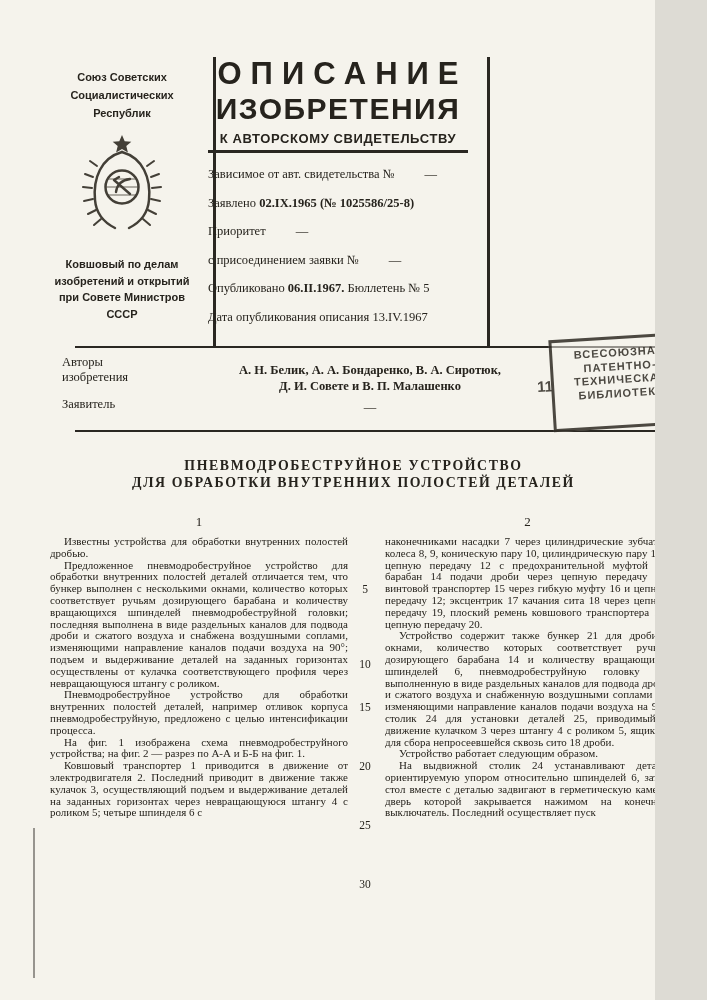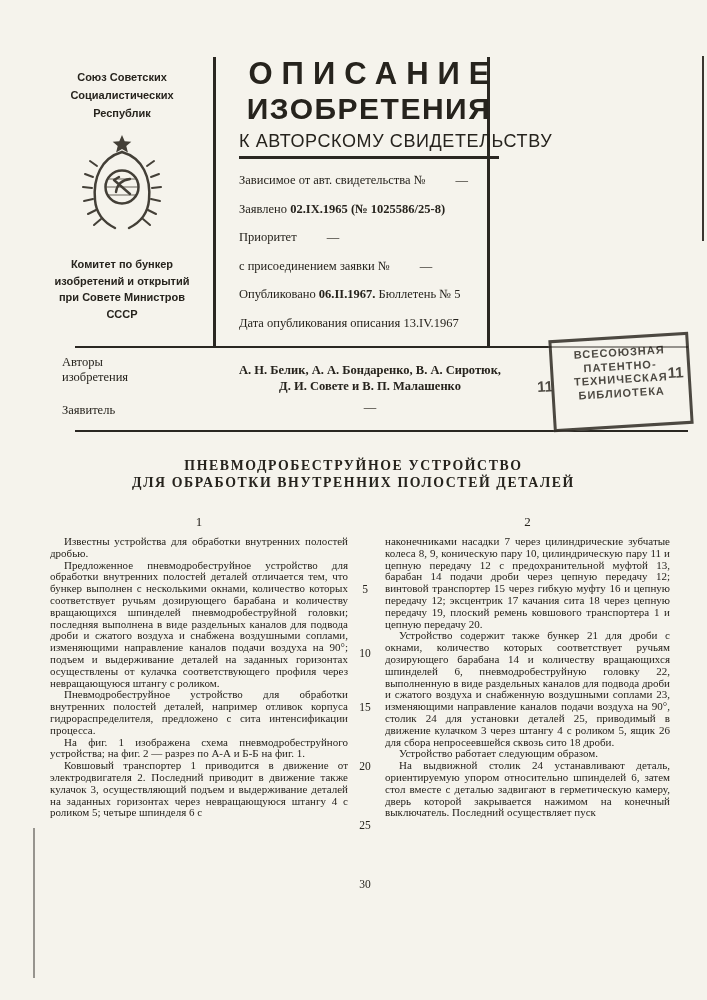--- a/index.html
+++ b/index.html
@@ -1,59 +1,59 @@
 <!DOCTYPE html>
 <html><head>
 <meta charset="utf-8">
 <style>
   * { margin:0; padding:0; box-sizing:border-box; }
   html,body { width:707px; background:#dddbd4; }
   body { font-family:"Liberation Serif", serif; }
   .page {
-    position:relative; width:707px; height:1000px;
+    position:relative; width:655px; height:1000px;
     background:#f5f3ec; color:#26231d; overflow:hidden;
   }
 
   
   .mast-left { position:absolute; left:28px; top:68px; width:188px; text-align:center; }
   .union-line { font-family:"Liberation Sans",sans-serif; font-weight:bold; font-size:11px; line-height:18px; }
   .emblem { margin:12px auto 0; display:block; }
   .committee { margin-top:22px; }
   .committee-line { font-family:"Liberation Sans",sans-serif; font-weight:bold; font-size:11px; line-height:16.5px; }
 
   
   .vline { position:absolute; top:57px; height:289px; width:2.5px; background:#2a2722; }
   .vline.left { left:213px; }
   .vline.right { left:487px; }
 
   
-  .mast-center { position:absolute; left:239px; top:56px; width:260px; }
+  .mast-center { position:absolute; left:208px; top:56px; width:260px; }
   .doc-type-1 { font-family:"Liberation Sans",sans-serif; font-weight:bold; font-size:31px; line-height:36px; letter-spacing:9px; text-align:center; text-indent:9px; white-space:nowrap; }
   .doc-type-2 { font-family:"Liberation Sans",sans-serif; font-weight:bold; font-size:30px; line-height:34px; letter-spacing:1.5px; text-align:center; white-space:nowrap; }
-  .doc-sub { font-family:"Liberation Sans",sans-serif; font-weight:normal; font-size:18px; letter-spacing:0.6px; text-align:center; margin-top:5px; white-space:nowrap; }
+  .doc-sub { font-family:"Liberation Sans",sans-serif; font-weight:bold; font-size:13px; letter-spacing:0.6px; text-align:center; margin-top:5px; white-space:nowrap; }
   .rule { height:3px; background:#2a2722; margin-top:4px; }
   .biblio { margin-top:15px; }
   .biblio p { font-size:12.5px; line-height:13px; margin-bottom:15.5px; white-space:nowrap; }
   .biblio .b { font-weight:bold; }
   .biblio .gap { margin-left:30px; }
 
   
   .mast-right { position:absolute; left:500px; top:56px; width:205px; }
   .patent-number { font-family:"Liberation Sans",sans-serif; font-weight:bold; font-size:29px; letter-spacing:3px; margin-left:6px; }
   .cls-line { position:absolute; left:3px; font-size:12.5px; white-space:nowrap; }
   .cls-line .b { font-weight:bold; }
   .cls-1 { top:138px; } .cls-2 { top:195px; } .cls-3 { top:227px; }
 
   
   .hrule { position:absolute; left:75px; width:613px; height:2px; background:#2a2722; }
   .hr-top { top:346px; } .hr-bot { top:430px; }
 
   
   .authors-label { position:absolute; left:62px; top:355px; font-size:12.5px; line-height:15px; }
-  .applicant-label { position:absolute; left:62px; top:397px; font-size:12.5px;margin-top:6px; }
+  .applicant-label { position:absolute; left:62px; top:397px; font-size:12.5px; }
   .authors-names { position:absolute; left:150px; top:362px; width:440px; text-align:center; font-weight:bold; font-size:12.5px; line-height:16px; }
   .applicant-dash { position:absolute; left:150px; top:400px; width:440px; text-align:center; font-size:12.5px; }
 
   
   .stamp {
     position:absolute; left:551px; top:336px; width:140px; height:92px;
     border:3px solid #35312a; transform:rotate(-3.5deg);
     color:#35312a; text-align:center; padding-top:7px; opacity:0.88;
     background:rgba(245,243,236,0.6);
   }
@@ -114,21 +114,21 @@
       <circle cx="41" cy="53" r="16.5" fill="none" stroke="#433f37" stroke-width="2.5"></circle>
       <ellipse cx="41" cy="53" rx="6.5" ry="16.5" fill="none" stroke="#43f37" stroke-width="1.2" opacity=".8"></ellipse>
       <path d="M24.5 53 h33 M27 45 h28 M27 61 h28" stroke="#433f37" stroke-width="1.2" fill="none" opacity=".8"></path>
       <path d="M33 46 L49 60 M33 46 l5 -3 M49 45 c-8 1 -13 6 -14 13" stroke="#433f37" stroke-width="2.4" fill="none" stroke-linecap="round"></path>
       <path d="M30 86 a11 11 0 0 1 22 0" fill="none" stroke="#43f37" stroke-width="2.2"></path>
       <path d="M41 84 v-6 M34 85 l-3 -6 M48 85 l3 -6" stroke="#43f37" stroke-width="1.6" fill="none"></path>
       <path d="M20 90 l14 6 M62 90 l-14 6 M34 96 h14" stroke="#43f37" stroke-width="4" fill="none"></path>
     </svg>
 
     <div class="committee">
-      <div class="committee-line">Комитет по бункер</div>
+      <div class="committee-line">Ковшовый по делам</div>
       <div class="committee-line">изобретений и открытий</div>
       <div class="committee-line">при Совете Министров</div>
       <div class="committee-line">СССР</div>
     </div>
   </div>
 
   <div class="vline left"></div>
   <div class="vline right"></div>
 
   <div class="mast-center">
@@ -174,28 +174,28 @@
     <div>ПНЕВМОДРОБЕСТРУЙНОЕ УСТРОЙСТВО</div>
     <div>ДЛЯ ОБРАБОТКИ ВНУТРЕННИХ ПОЛОСТЕЙ ДЕТАЛЕЙ</div>
   </div>
 
   <div class="body-block">
     <div class="col col-1">
       <div class="col-num">1</div>
       <div id="col1-paras">
           <p>Известны устройства для обработки внутренних полостей дробью.</p>
           <p>Предложенное пневмодробеструйное устройство для обработки внутренних полостей деталей отличается тем, что бункер выполнен с несколькими окнами, количество которых соответствует ручьям дозирующего барабана и количеству вращающихся шпинделей пневмодробеструйной головки; последняя выполнена в виде раздельных каналов для подвода дроби и сжатого воздуха и снабжена воздушными соплами, изменяющими направление каналов подачи воздуха на 90°; подъем и выдерживание деталей на заданных горизонтах осуществлены от кулачка соответствующего профиля через невращающуюся штангу с роликом.</p>
-          <p>Пневмодробеструйное устройство для обработки внутренних полостей деталей, например отливок корпуса гидрораспределителя, предложено с сита интенсификации процесса.</p>
+          <p>Пневмодробеструйное устройство для обработки внутренних полостей деталей, например отливок корпуса пневмодробеструйную, предложено с целью интенсификации процесса.</p>
           <p>На фиг. 1 изображена схема пневмодробеструйного устройства; на фиг. 2 — разрез по А-А и Б-Б на фиг. 1.</p>
           <p>Ковшовый транспортер 1 приводится в движение от электродвигателя 2. Последний приводит в движение также кулачок 3, осуществляющий подъем и выдерживание деталей на заданных горизонтах через невращающуюся штангу 4 с роликом 5; четыре шпинделя 6 с</p>
         </div>
     </div>
     <div class="gutter" id="gutter">
         <span style="top: 47px;">5</span>
-        <span style="top: 111px; text-align: center;">10</span>
+        <span style="top: 122px; text-align: center;">10</span>
         <span style="top: 165px;">15</span>
         <span style="top: 224px;">20</span>
         <span style="top: 283px;">25</span>
         <span style="top: 342px;">30</span>
       </div>
     <div class="col col-2">
       <div class="col-num">2</div>
       <div id="col2-paras">
           <p class="noindent">наконечниками насадки 7 через цилиндрические зубчатые колеса 8, 9, коническую пару 10, цилиндрическую пару 11 и цепную передачу 12 с предохранительной муфтой 13, барабан 14 подачи дроби через цепную передачу 12; винтовой транспортер 15 через гибкую муфту 16 и цепную передачу 12; эксцентрик 17 качания сита 18 через цепную передачу 19, плоский ремень ковшового транспортера 1 и цепную передачу 20.</p>
           <p>Устройство содержит также бункер 21 для дроби с окнами, количество которых соответствует ручьям дозирующего барабана 14 и количеству вращающихся шпинделей 6, пневмодробеструйную головку 22, выполненную в виде раздельных каналов для подвода дроби и сжатого воздуха и снабженную воздушными соплами 23, изменяющими направление каналов подачи воздуха на 90°, столик 24 для установки деталей 25, приводимый в движение кулачком 3 через штангу 4 с роликом 5, ящик 26 для сбора непросеевшейся сквозь сито 18 дроби.</p>

